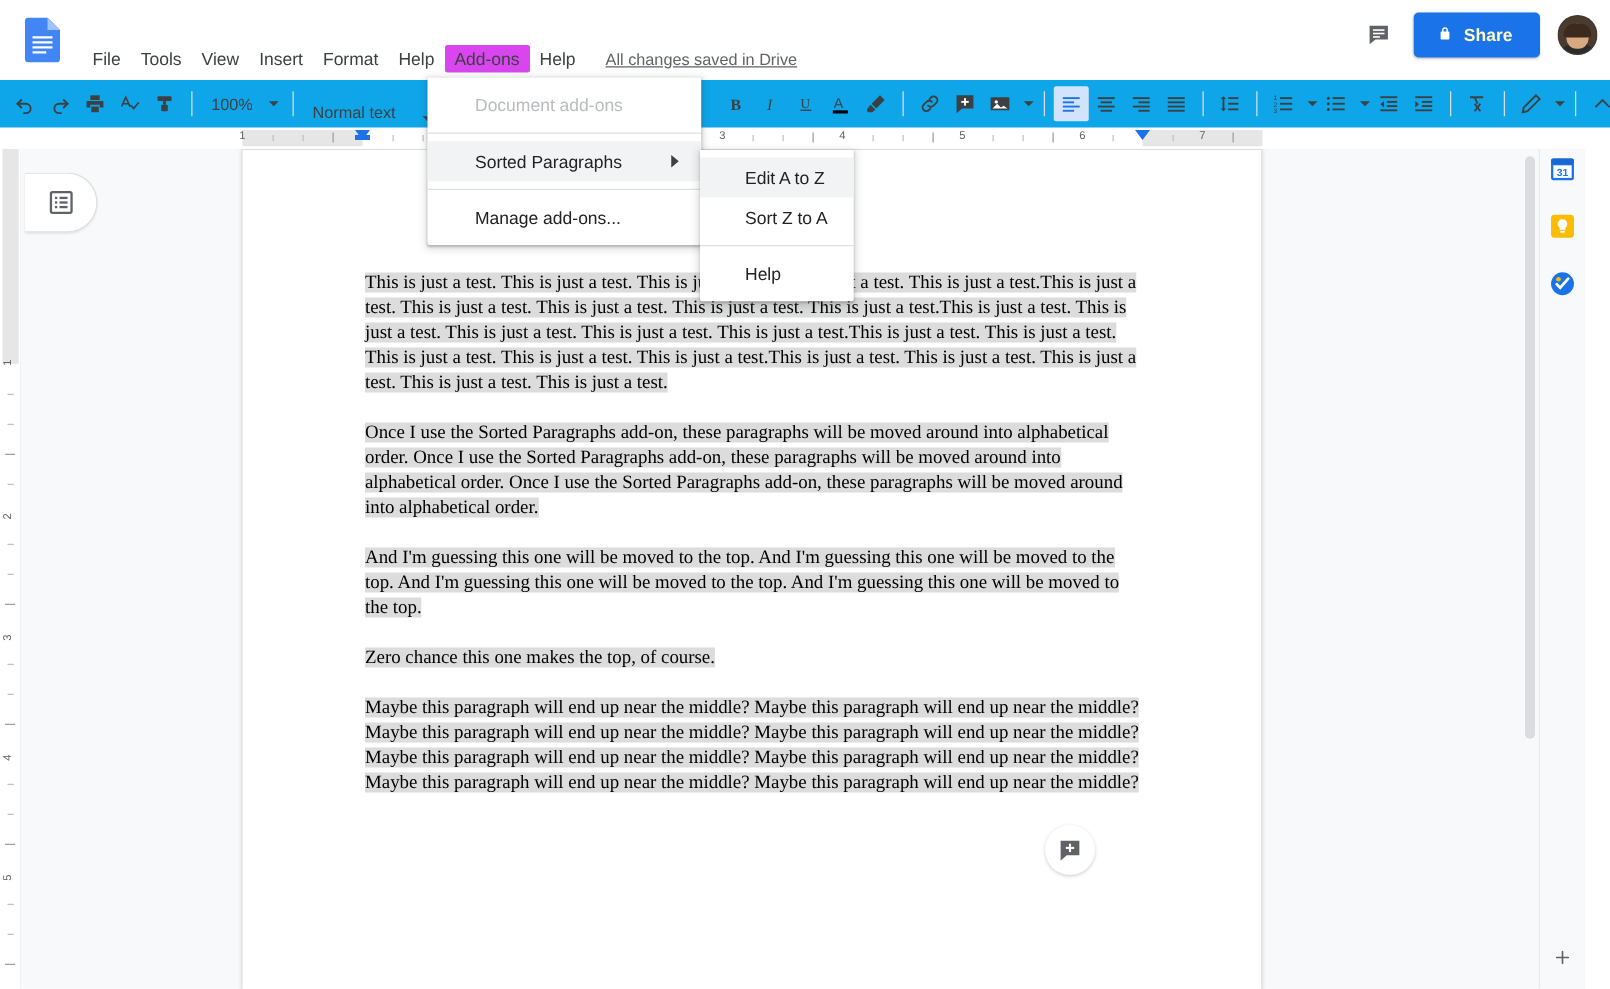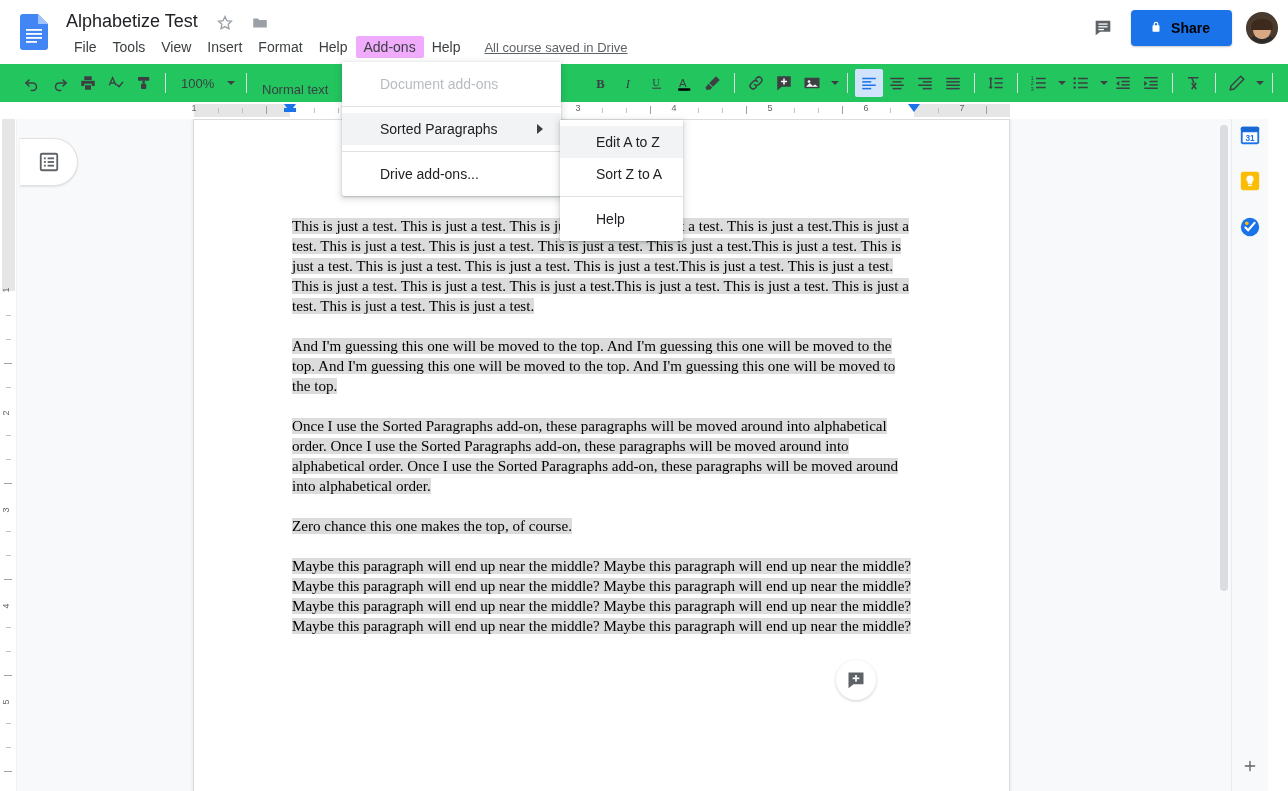--- a/index.html
+++ b/index.html
@@ -46,41 +46,41 @@
   }
   .menu-item {
     font-size: 14px; color: #3c4043;
     padding: 2px 8px;
     line-height: 18px;
     border-radius: 2px;
     cursor: default;
     white-space: nowrap;
   }
   .menu-item.active {
-    background: #f0abfc;
+    background: #d946ef;
   }
   .saved-status {
     font-size: 13px; color: #5f6368;
     text-decoration: underline;
     margin-left: 16px;
     white-space: nowrap;
     cursor: pointer;
   }
 
   .topright {
     position: absolute; right: 10px; top: 10px;
     display: flex; align-items: center; gap: 14px;
   }
   .comment-btn {
     width: 28px; height: 28px;
     display: flex; align-items: center; justify-content: center;
     cursor: pointer;
   }
   .share-btn {
-    background: #1a73e8; color: #000000;
+    background: #1a73e8; color: #fef9c3;
     height: 36px; border-radius: 4px;
     display: flex; align-items: center; gap: 8px;
     padding: 0 22px 0 18px;
     font-size: 14px; font-weight: bold;
     cursor: pointer;
     box-shadow: 0 1px 2px rgba(60,64,67,.3);
   }
   .avatar {
     width: 32px; height: 32px; border-radius: 50%;
     overflow: hidden;
@@ -105,23 +105,23 @@
     position:absolute; left:50%; bottom:-4px;
     transform: translateX(-50%);
     width: 30px; height: 12px; border-radius: 14px 14px 0 0;
     background: #2b2b2b;
   }
 
   
   .toolbar {
     position: absolute; left: 0; top: 64px;
     width: 1288px; height: 38px;
-    background: #22c55e;
+    background: #0ea5e9;
     display: flex; align-items: center;
-    padding-left: 18px;
+    padding-left: 6px;
     z-index: 20;
   }
   .tb-btn {
     width: 28px; height: 28px;
     display: flex; align-items: center; justify-content: center;
     color: #3c4043;
     border-radius: 2px;
     cursor: pointer;
     flex: none;
   }
@@ -352,44 +352,31 @@
     <svg width="28" height="36" viewBox="0 0 28 36">
       <path d="M3 0h15l10 10v23a3 3 0 0 1-3 3H3a3 3 0 0 1-3-3V3a3 3 0 0 1 3-3z" fill="#4285f4"></path>
       <path d="M18 0l10 10H18z" fill="#a1c2fa"></path>
       <rect x="6" y="15" width="16" height="1.8" fill="#fff"></rect>
       <rect x="6" y="19" width="16" height="1.8" fill="#fff"></rect>
       <rect x="6" y="23" width="16" height="1.8" fill="#fff"></rect>
       <rect x="6" y="27" width="11" height="1.8" fill="#fff"></rect>
     </svg>
   </div>
 
-  <div class="title-block">
-    <span class="doc-title">Alphabetize Test</span>
-    <span class="title-star">
-      <svg width="18" height="18" viewBox="0 0 24 24" fill="none" stroke="#9aa0a6" stroke-width="1.8">
-        <path d="M12 3.5l2.6 5.4 5.9.8-4.3 4.1 1.1 5.9-5.3-2.9-5.3 2.9 1.1-5.9L3.5 9.7l5.9-.8z"></path>
-      </svg>
-    </span>
-    <span class="title-folder">
-      <svg width="18" height="18" viewBox="0 0 24 24">
-        <path d="M3 6h6l2 2h10v10H3z" fill="#9aa0a6"></path>
-      </svg>
-    </span>
-  </div>
 
   <div class="menubar">
     <div class="menu-item">File</div>
     <div class="menu-item">Tools</div>
     <div class="menu-item">View</div>
     <div class="menu-item">Insert</div>
     <div class="menu-item">Format</div>
     <div class="menu-item">Help</div>
     <div class="menu-item active">Add-ons</div>
     <div class="menu-item">Help</div>
-    <div class="saved-status">All course saved in Drive</div>
+    <div class="saved-status">All changes saved in Drive</div>
   </div>
 
   <div class="topright">
     <div class="comment-btn">
       <svg width="22" height="22" viewBox="0 0 24 24">
         <path d="M4 4h16v12H9l-5 4z" fill="#5f6368"></path>
         <rect x="7" y="7" width="10" height="1.4" fill="#fff"></rect>
         <rect x="7" y="10" width="10" height="1.4" fill="#fff"></rect>
         <rect x="7" y="13" width="6" height="1.4" fill="#fff"></rect>
       </svg>
@@ -721,22 +708,22 @@
       <rect x="6.5" y="15" width="2" height="2" fill="#5f6368" stroke="none"></rect>
       <rect x="10.5" y="7" width="7" height="2" fill="#5f6368" stroke="none"></rect>
       <rect x="10.5" y="11" width="7" height="2" fill="#5f6368" stroke="none"></rect>
       <rect x="10.5" y="15" width="7" height="2" fill="#5f6368" stroke="none"></rect>
     </svg>
   </div>
 
   <div class="page">
     <div class="page-body">
       <p class="para"><span class="hl">This is just a test. This is just a test. This is just a test. This is just a test. This is just a test.This is just a test. This is just a test. This is just a test. This is just a test. This is just a test.This is just a test. This is just a test. This is just a test. This is just a test. This is just a test.This is just a test. This is just a test. This is just a test. This is just a test. This is just a test.This is just a test. This is just a test. This is just a test. This is just a test. This is just a test.</span></p>
+      <p class="para"><span class="hl">Once I use the Sorted Paragraphs add-on, these paragraphs will be moved around into alphabetical order. Once I use the Sorted Paragraphs add-on, these paragraphs will be moved around into alphabetical order. Once I use the Sorted Paragraphs add-on, these paragraphs will be moved around into alphabetical order.</span></p>
       <p class="para"><span class="hl">And I'm guessing this one will be moved to the top. And I'm guessing this one will be moved to the top. And I'm guessing this one will be moved to the top. And I'm guessing this one will be moved to the top.</span></p>
-      <p class="para"><span class="hl">Once I use the Sorted Paragraphs add-on, these paragraphs will be moved around into alphabetical order. Once I use the Sorted Paragraphs add-on, these paragraphs will be moved around into alphabetical order. Once I use the Sorted Paragraphs add-on, these paragraphs will be moved around into alphabetical order.</span></p>
       <p class="para"><span class="hl">Zero chance this one makes the top, of course.</span></p>
       <p class="para"><span class="hl">Maybe this paragraph will end up near the middle? Maybe this paragraph will end up near the middle? Maybe this paragraph will end up near the middle? Maybe this paragraph will end up near the middle? Maybe this paragraph will end up near the middle? Maybe this paragraph will end up near the middle? Maybe this paragraph will end up near the middle? Maybe this paragraph will end up near the middle?</span></p>
     </div>
   </div>
 
   <div class="explore-fab">
     <svg width="20" height="20" viewBox="0 0 24 24">
       <path d="M3 3h18v14H9l-6 5z" fill="#5f6368"></path>
       <rect x="11" y="6" width="2" height="8" fill="#fff"></rect>
       <rect x="8" y="9" width="8" height="2" fill="#fff"></rect>
@@ -779,21 +766,21 @@
 </div>
 
 <div class="menu-panel" id="addons-menu">
   <div class="mi disabled">Document add-ons</div>
   <div class="mdiv"></div>
   <div class="mi hover">
     <span>Sorted Paragraphs</span>
     <span class="arrow"></span>
   </div>
   <div class="mdiv"></div>
-  <div class="mi">Drive add-ons...</div>
+  <div class="mi">Manage add-ons...</div>
 </div>
 
 <div class="menu-panel" id="submenu">
   <div class="mi hover">Edit A to Z</div>
   <div class="mi">Sort Z to A</div>
   <div class="mdiv"></div>
   <div class="mi">Help</div>
 </div>
 
 </body></html>

